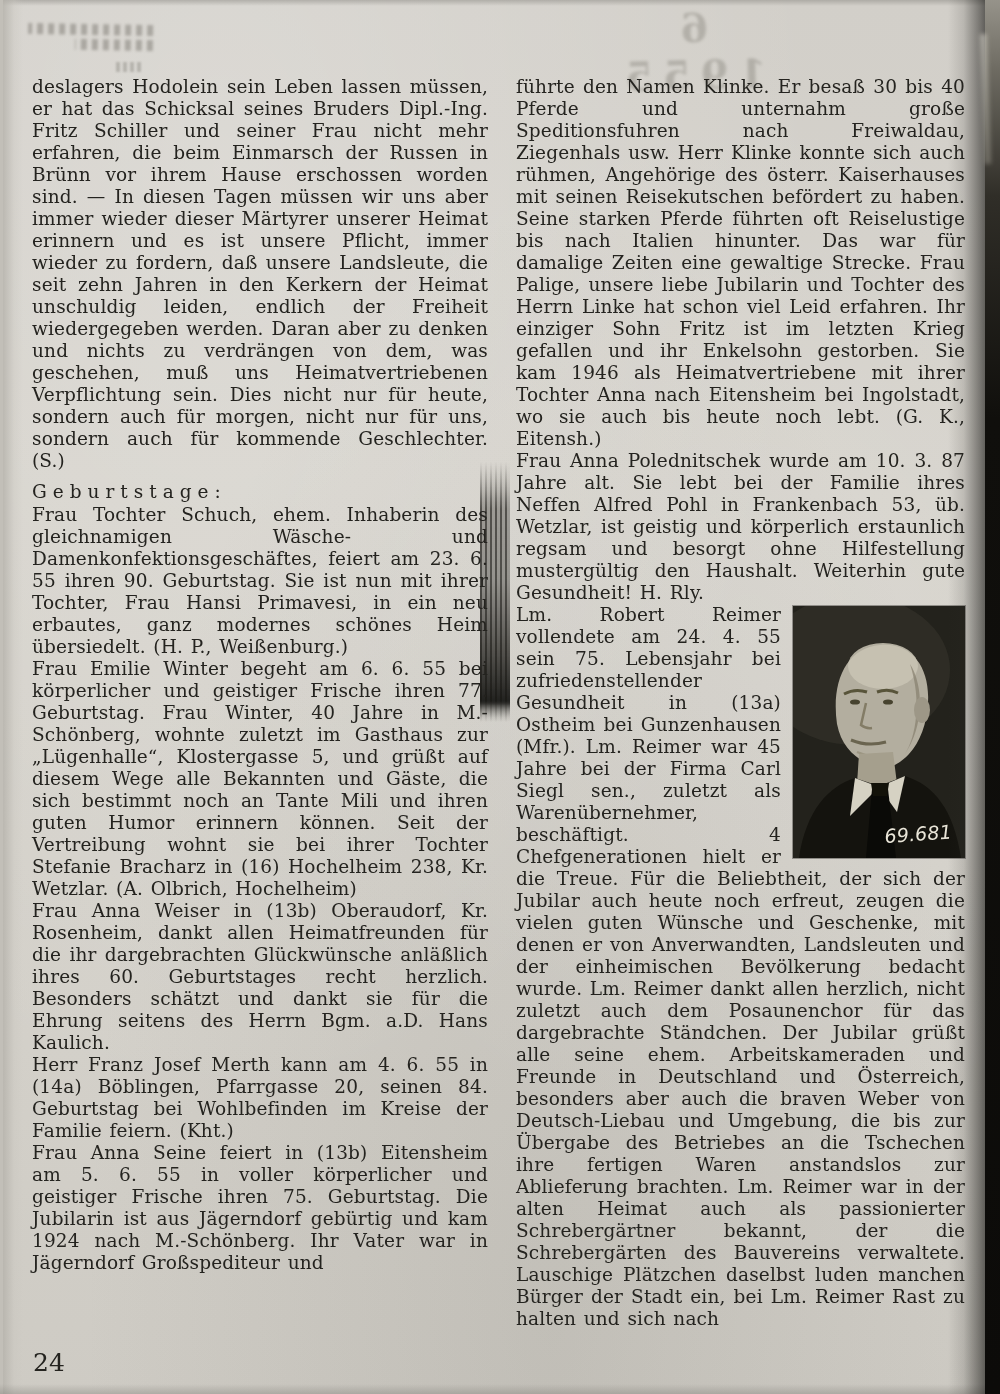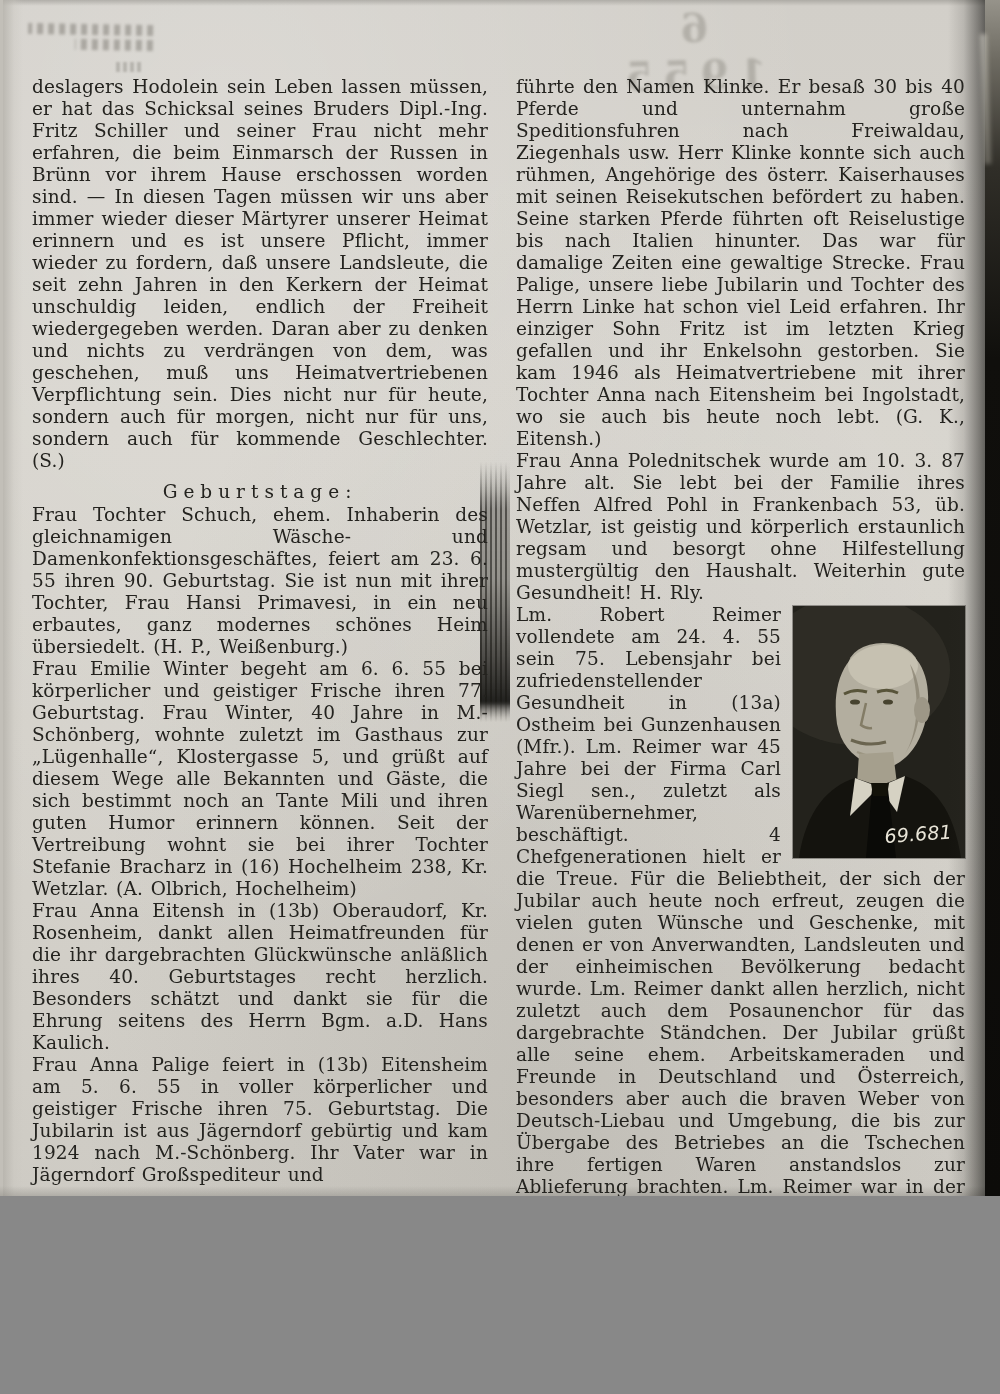--- a/index.html
+++ b/index.html
@@ -1,18 +1,18 @@
 <!DOCTYPE html>
 <html lang="de"><head>
 <meta charset="utf-8">
 <style>
   html,body{margin:0;padding:0;background:#888;}
   .page{
     position:relative;
-    width:1000px;height:1196px;
+    width:1000px;height:1394px;
     overflow:hidden;
     background:
       radial-gradient(ellipse at 22% 12%, rgba(255,255,255,.20), transparent 55%),
       radial-gradient(ellipse at 75% 45%, rgba(255,255,255,.10), transparent 50%),
       radial-gradient(ellipse at 55% 95%, rgba(110,108,100,.14), transparent 60%),
       linear-gradient(to bottom,#d2cfc9,#d6d3cc 35%,#d3d0c9 75%,#cecbc4 100%);
     font-family:"DejaVu Serif","Liberation Serif",serif;
     color:#24231f;
   }
   
@@ -51,21 +51,21 @@
     mask-image:linear-gradient(to bottom,transparent 0,#000 18%,#000 92%,transparent 100%);
     filter:blur(.7px);}
   
   .col{position:absolute;top:76px;font-size:18.5px;line-height:22px;
     text-align:justify;hyphens:auto;-webkit-hyphens:auto;word-spacing:1.6px;letter-spacing:.15px;}
   .col-left{left:32px;width:456px;}
   .col-right{left:516px;width:449px;}
   .col p{margin:0;padding:0;}
   .col b{font-weight:normal;}
   .heading{letter-spacing:6px;margin-top:9px !important;margin-bottom:1px !important;
-    text-align:center;word-spacing:0;}
+    text-align:left;word-spacing:0;}
   .page-num{position:absolute;left:33px;top:1348px;font-size:25px;}
   
   .photo{float:right;width:172px;height:252px;margin:2px 0 8px 12px;
     box-shadow:0 0 0 1px rgba(40,38,34,.4);background:#201f1a;}
   .photo svg{display:block;}
 </style>
 </head>
 <body>
 
 <div class="page">
@@ -81,22 +81,23 @@
   </div>
   <div class="speck"></div>
 
   <div class="smudge"></div>
 
   <div class="col col-left">
     <p><span>deslagers Hodolein sein Leben lassen müssen, er hat das Schicksal seines Bruders Dipl.-Ing. Fritz Schiller und seiner Frau nicht mehr erfahren, die beim Einmarsch der Russen in Brünn vor ihrem Hause erschossen worden sind. — In diesen Tagen müssen wir uns aber immer wieder dieser Märtyrer unserer Heimat erinnern und es ist unsere Pflicht, immer wieder zu fordern, daß unsere Landsleute, die seit zehn Jahren in den Kerkern der Heimat unschuldig leiden, endlich der Freiheit wiedergegeben werden. Daran aber zu denken und nichts zu verdrängen von dem, was geschehen, muß uns Heimatvertriebenen Verpflichtung sein. Dies nicht nur für heute, sondern auch für morgen, nicht nur für uns, sondern auch für kommende Geschlechter. (S.)</span></p>
     <p class="heading">Geburtstage:</p>
     <p><span>Frau </span><b>Tochter Schuch</b><span>, ehem. Inhaberin des gleichnamigen Wäsche- und Damenkonfektionsgeschäftes, feiert am 23. 6. 55 ihren 90. Geburtstag. Sie ist nun mit ihrer Tochter, Frau Hansi Primavesi, in ein neu erbautes, ganz modernes schönes Heim übersiedelt. (H. P., Weißenburg.)</span></p>
     <p><span>Frau </span><b>Emilie Winter</b><span> begeht am 6. 6. 55 bei körperlicher und geistiger Frische ihren 77. Geburtstag. Frau Winter, 40 Jahre in M.-Schönberg, wohnte zuletzt im Gasthaus zur „Lügenhalle“, Klostergasse 5, und grüßt auf diesem Wege alle Bekannten und Gäste, die sich bestimmt noch an Tante Mili und ihren guten Humor erinnern können. Seit der Vertreibung wohnt sie bei ihrer Tochter Stefanie Bracharz in (16) Hochelheim 238, Kr. Wetzlar. (A. Olbrich, Hochelheim)</span></p>
-    <p><span>Frau </span><b>Anna Eitensh</b><span> in (13b) Oberaudorf, Kr. Rosenheim, dankt allen Heimatfreunden für die ihr dargebrachten Glückwünsche anläßlich ihres 40. Geburtstages recht herzlich. Besonders schätzt und dankt sie für die Ehrung seitens des Herrn Bgm. a.D. Hans Kaulich.</span></p>
-    <p><span>Frau </span><b>Anna Palige</b><span> feiert in (13b) Eitensheim am 5. 6. 55 in voller körperlicher und geistiger Frische ihren 75. Geburtstag. Die Jubilarin ist aus Jägerndorf gebürtig und kam 1924 nach M.-Schönberg. Ihr Vater war in Jägerndorf Großspediteur und</span></p>
+    <p><span>Frau </span><b>Anna Weiser</b><span> in (13b) Oberaudorf, Kr. Rosenheim, dankt allen Heimatfreunden für die ihr dargebrachten Glückwünsche anläßlich ihres 60. Geburtstages recht herzlich. Besonders schätzt und dankt sie für die Ehrung seitens des Herrn Bgm. a.D. Hans Kaulich.</span></p>
+    <p><span>Herr </span><b>Franz Josef Merth</b><span> kann am 4. 6. 55 in (14a) Böblingen, Pfarrgasse 20, seinen 84. Geburtstag bei Wohlbefinden im Kreise der Familie feiern. (Kht.)</span></p>
+    <p><span>Frau </span><b>Anna Seine</b><span> feiert in (13b) Eitensheim am 5. 6. 55 in voller körperlicher und geistiger Frische ihren 75. Geburtstag. Die Jubilarin ist aus Jägerndorf gebürtig und kam 1924 nach M.-Schönberg. Ihr Vater war in Jägerndorf Großspediteur und</span></p>
   </div>
 
   <div class="col col-right">
     <p><span>führte den Namen Klinke. Er besaß 30 bis 40 Pferde und unternahm große Speditionsfuhren nach Freiwaldau, Ziegenhals usw. Herr Klinke konnte sich auch rühmen, Angehörige des österr. Kaiserhauses mit seinen Reisekutschen befördert zu haben. Seine starken Pferde führten oft Reiselustige bis nach Italien hinunter. Das war für damalige Zeiten eine gewaltige Strecke. Frau Palige, unsere liebe Jubilarin und Tochter des Herrn Linke hat schon viel Leid erfahren. Ihr einziger Sohn Fritz ist im letzten Krieg gefallen und ihr Enkelsohn gestorben. Sie kam 1946 als Heimatvertriebene mit ihrer Tochter Anna nach Eitensheim bei Ingolstadt, wo sie auch bis heute noch lebt. (G. K., Eitensh.)</span></p>
     <p><span>Frau </span><b>Anna Polednitschek</b><span> wurde am 10. 3. 87 Jahre alt. Sie lebt bei der Familie ihres Neffen Alfred Pohl in Frankenbach 53, üb. Wetzlar, ist geistig und körperlich erstaunlich regsam und besorgt ohne Hilfestellung mustergültig den Haushalt. Weiterhin gute Gesundheit! H. Rly.</span></p>
     <p><span class="photo">
           <svg viewBox="0 0 172 252" width="172" height="252">
         <rect width="172" height="252" fill="#23221c"></rect>
         <ellipse cx="62" cy="64" rx="95" ry="75" fill="#3b3930" opacity="0.45"></ellipse>
         <path d="M44,118 C38,76 53,42 87,39 C119,36 137,62 135,96 C134,118 127,136 116,148 C104,161 88,167 76,159 C58,149 48,138 44,118 Z" fill="#b3ae9f"></path>

